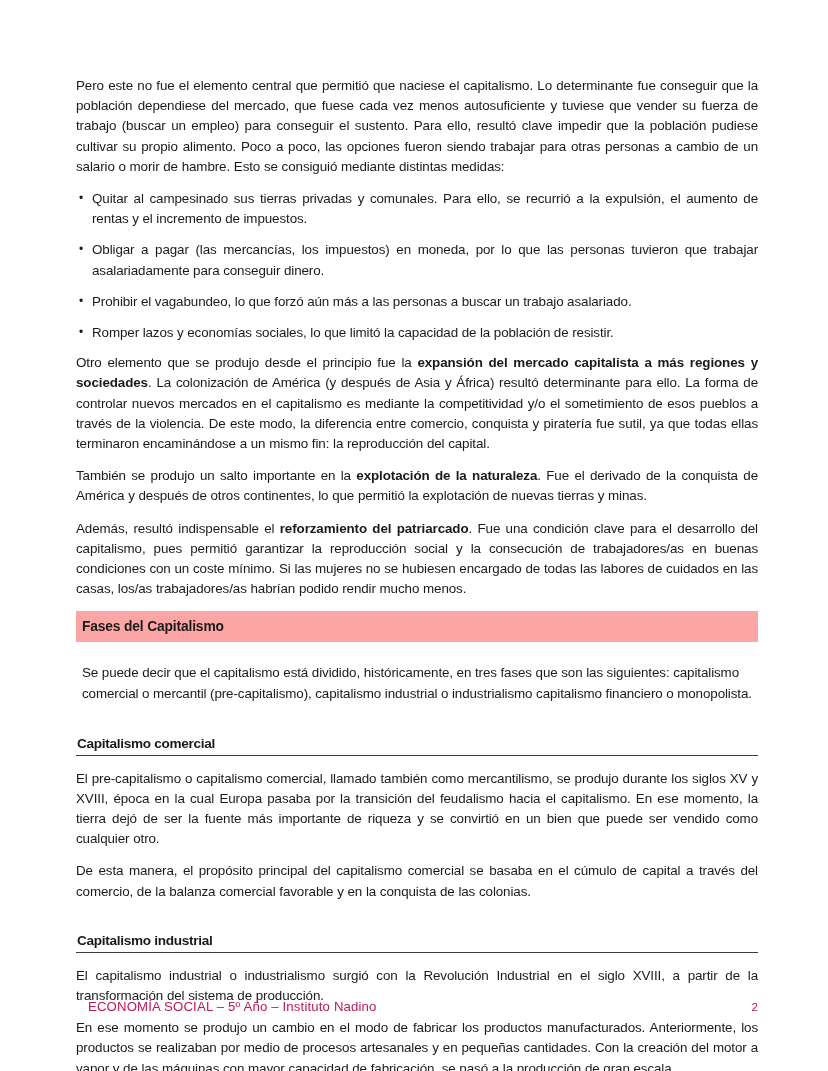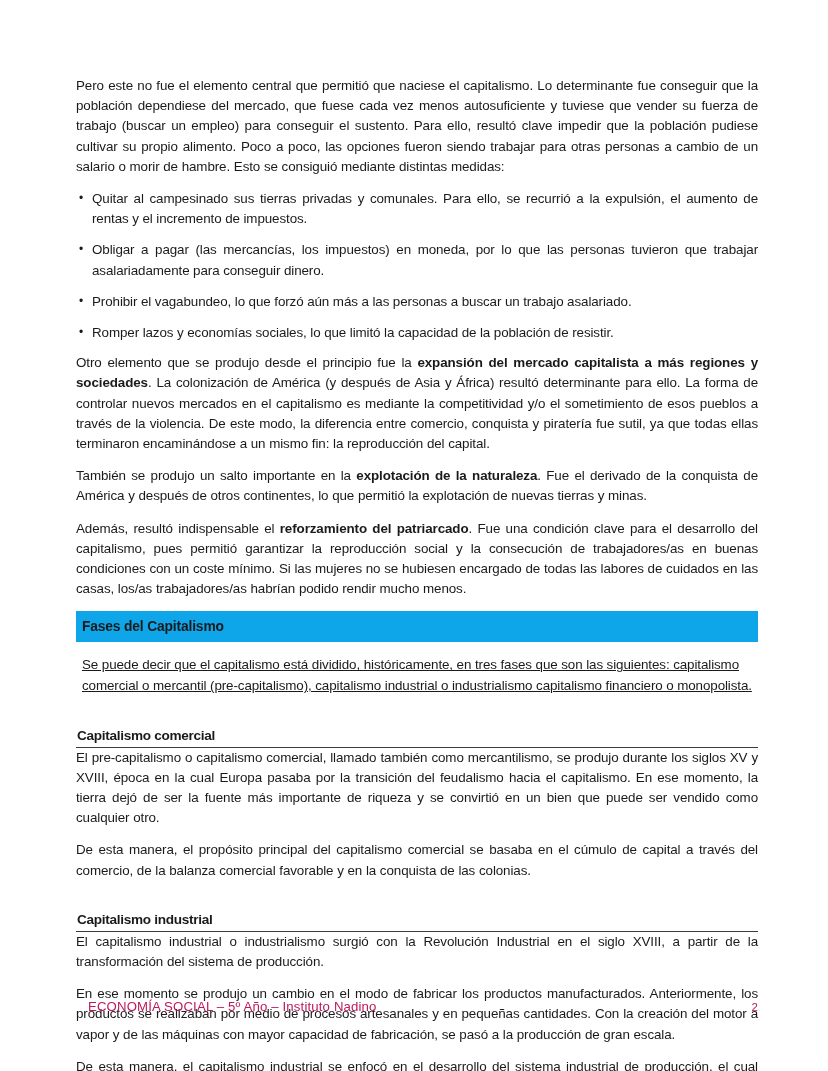--- a/index.html
+++ b/index.html
@@ -63,49 +63,49 @@
     position: absolute;
     left: 3px;
     top: -1px;
     font-style: normal;
     font-size: 12px;
     line-height: 20.2px;
   }
 
   
   .band-heading {
-    background: #0ea5e9;
+    background: #fca5a5;
     font-weight: bold;
     font-size: 13.8px;
     line-height: 17px;
     padding: 7px 8px 7px 6px;
     margin: 10px 0 0 0;
     letter-spacing: -0.15px;
   }
   .band-body {
     font-size: 13.4px;
     line-height: 20.6px;
     text-align: left;
-    margin: 13px 0 0 6px;
+    margin: 21px 0 0 6px;
     width: 672px;
     letter-spacing: -0.1px;
-    text-decoration: underline;
   }
 
   
   .sub-heading {
     font-weight: bold;
     font-size: 13.6px;
     line-height: 17px;
     margin: 30px 0 0 0;
     padding: 0 0 3px 1px;
     border-bottom: 1px solid #3c3c3c;
     letter-spacing: -0.3px;
   }
   .sub-body {
+    margin-top: 13px;
   }
 
   
   .footer {
     position: absolute;
     left: 88px;
     top: 999px;
     width: 670px;
     display: flex;
     align-items: baseline;

